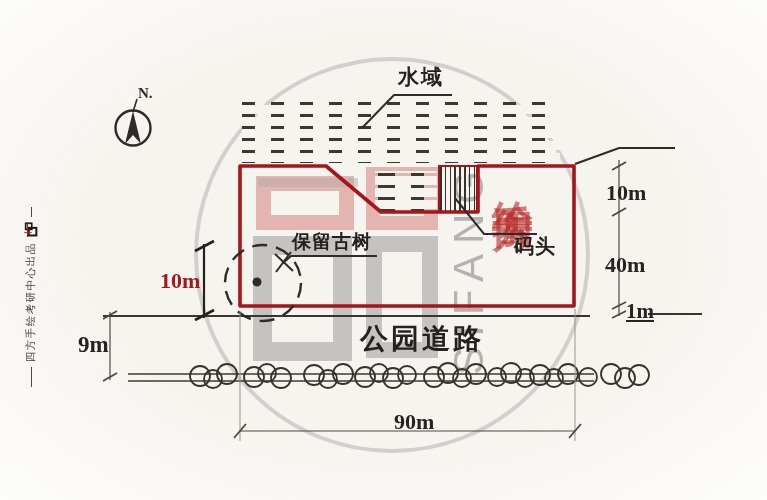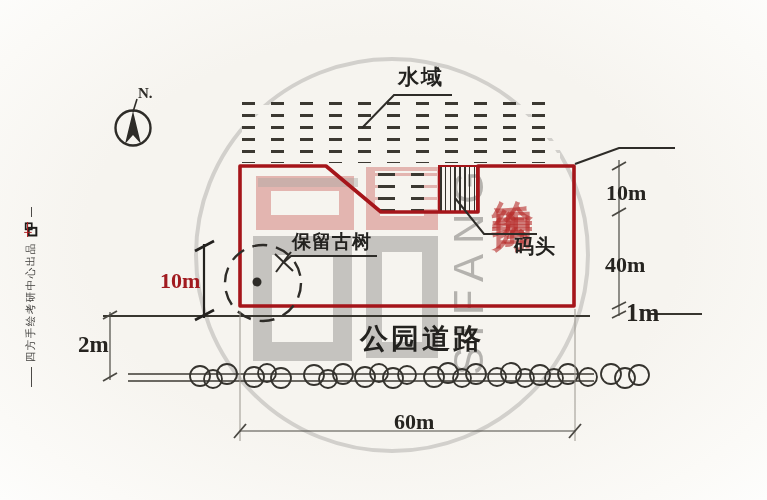--- a/index.html
+++ b/index.html
@@ -44,21 +44,21 @@
   
   .lbl{color:#23221f;font-weight:bold;white-space:nowrap;}
   .lbl-water{left:398px;top:63px;font-size:21px;letter-spacing:2px;}
   .lbl-redline{left:609px;top:124px;font-size:20px;letter-spacing:1px;color:#ab1418;}
   .lbl-dock{left:514px;top:209px;font-size:20px;letter-spacing:1px;margin-top:24px;}
   .lbl-tree{left:292px;top:229px;font-size:19px;letter-spacing:1px;}
   .lbl-road{left:360px;top:320px;font-size:28px;letter-spacing:3px;}
   .dim{font-family:"Liberation Serif", serif;font-weight:600;color:#262420;white-space:nowrap;}
   .dim-r10{left:606px;top:180px;font-size:22px;}
   .dim-r20{left:605px;top:252px;font-size:22px;}
-  .dim-r1{left:626px;top:299px;font-size:25px;}
+  .dim-r1{left:626px;top:299px;font-size:21px;text-decoration:underline;}
   .dim-l10{left:160px;top:268px;font-size:22px;color:#a11a1f;}
   .dim-7{left:78px;top:332px;font-size:23px;}
   .dim-70{left:394px;top:409px;font-size:22px;}
   .lbl-n{left:138px;top:85px;font-size:15px;font-weight:bold;font-family:"Liberation Serif", serif;color:#2e2c28;}
   
   .side-mark{
     left:-59px;top:282px;width:180px;height:30px;transform:rotate(-90deg);
     display:flex;align-items:center;justify-content:center;gap:5px;
   }
   .side-dash{border-top:1.3px solid #4c4a47;height:0;}
@@ -178,22 +178,22 @@
   <div class="abs lbl-n">N.</div>
   <div class="abs lbl lbl-water">水域</div>
   <div class="abs lbl lbl-dock">码头</div>
   <div class="abs lbl lbl-tree">保留古树</div>
   <div class="abs lbl lbl-road">公园道路</div>
 
   <div class="abs dim dim-r10">10m</div>
   <div class="abs dim dim-r20">40m</div>
   <div class="abs dim dim-r1">1m</div>
   <div class="abs dim dim-l10">10m</div>
-  <div class="abs dim dim-7">2m</div>
-  <div class="abs dim dim-70">60m</div>
+  <div class="abs dim dim-7">9m</div>
+  <div class="abs dim dim-70">90m</div>
 
   <div class="abs side-mark">
     <div class="side-dash side-dash-long"></div>
     <div class="side-text">四方手绘考研中心出品</div>
     <svg width="20" height="18" viewBox="0 0 20 18" style="position:static">
       <rect x="2" y="6" width="10" height="10" fill="none" stroke="#1c1b19" stroke-width="2.6"></rect>
       <rect x="10" y="2" width="8" height="8" fill="none" stroke="#1c1b19" stroke-width="2.2"></rect>
       <line x1="0" y1="4.5" x2="20" y2="4.5" stroke="#ae1d20" stroke-width="1.4"></line>
       <line x1="6" y1="0" x2="6" y2="10" stroke="#ae1d20" stroke-width="1.2"></line>
     </svg>

